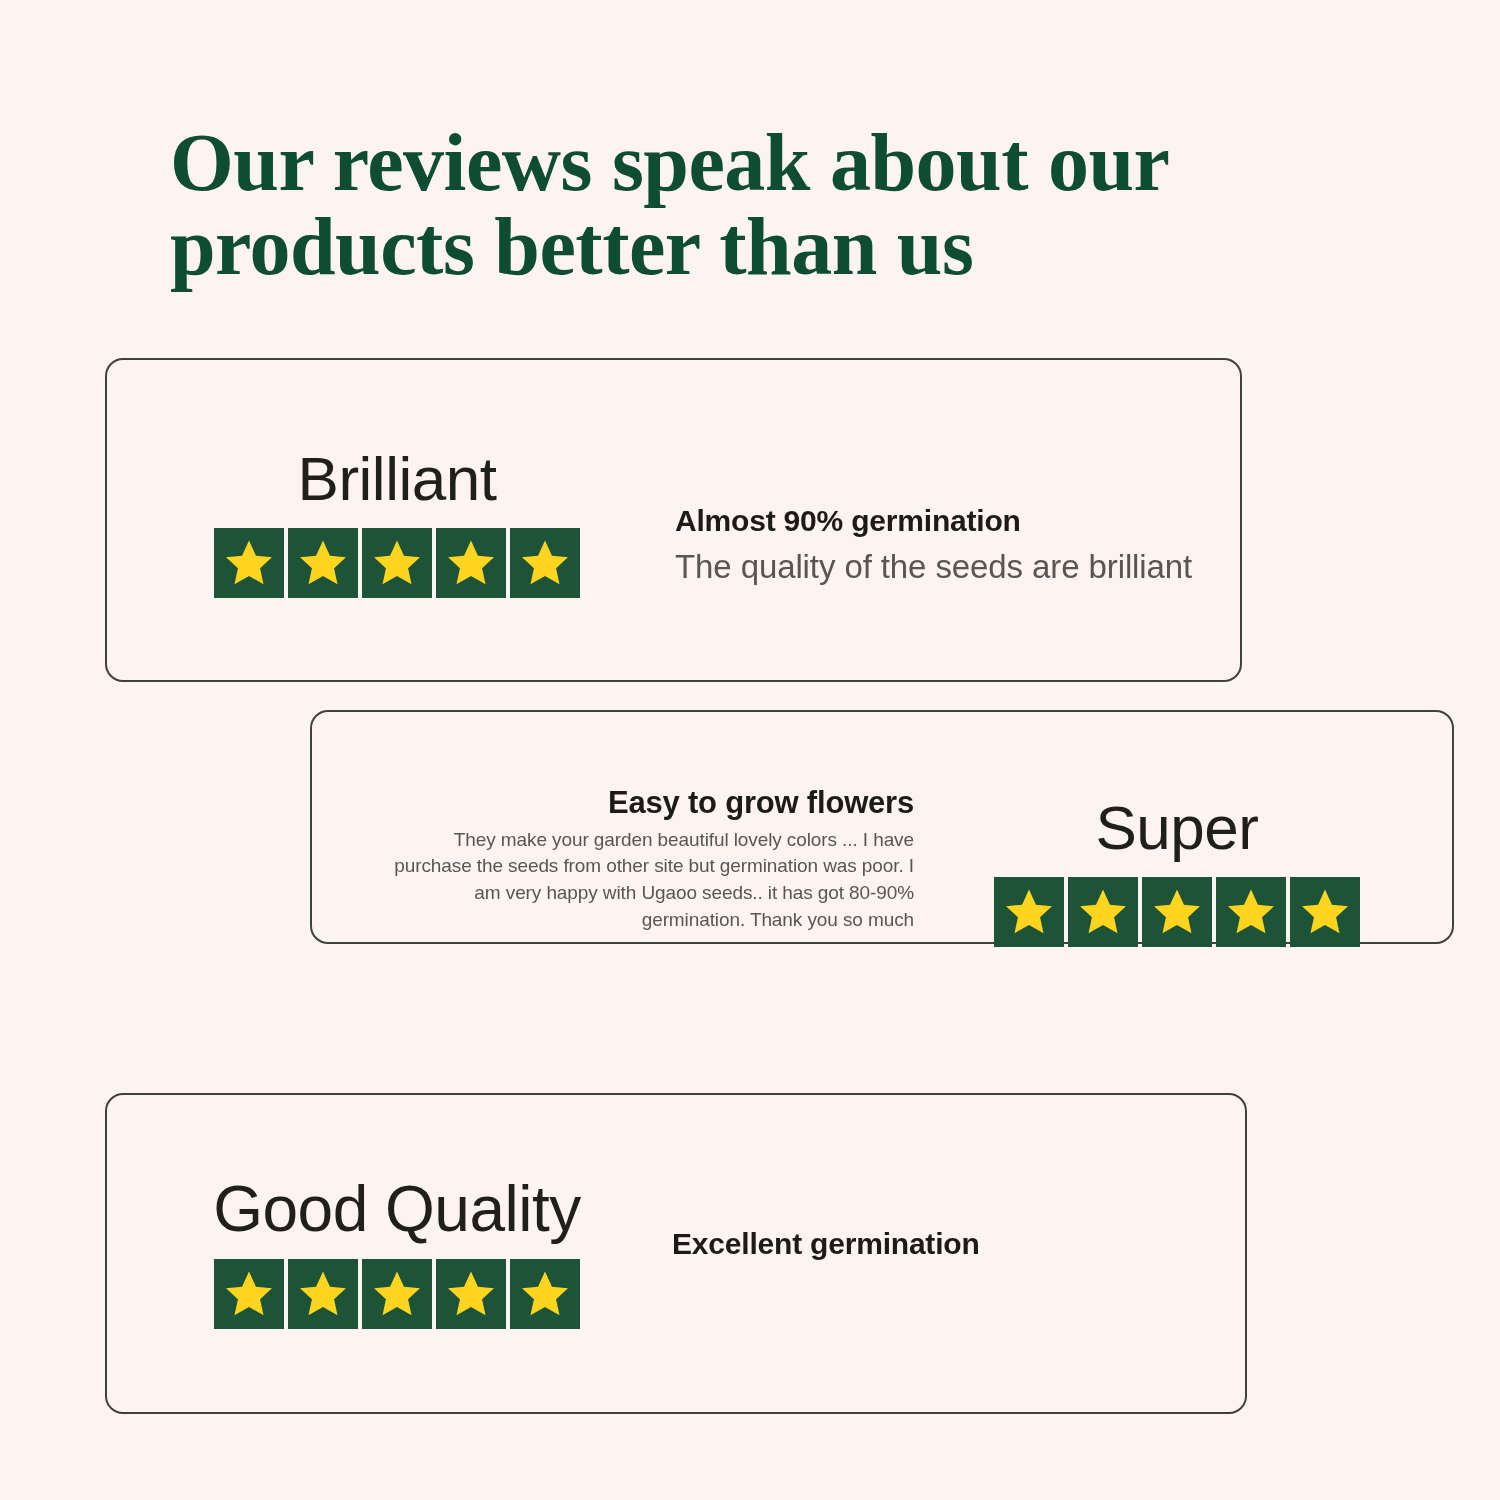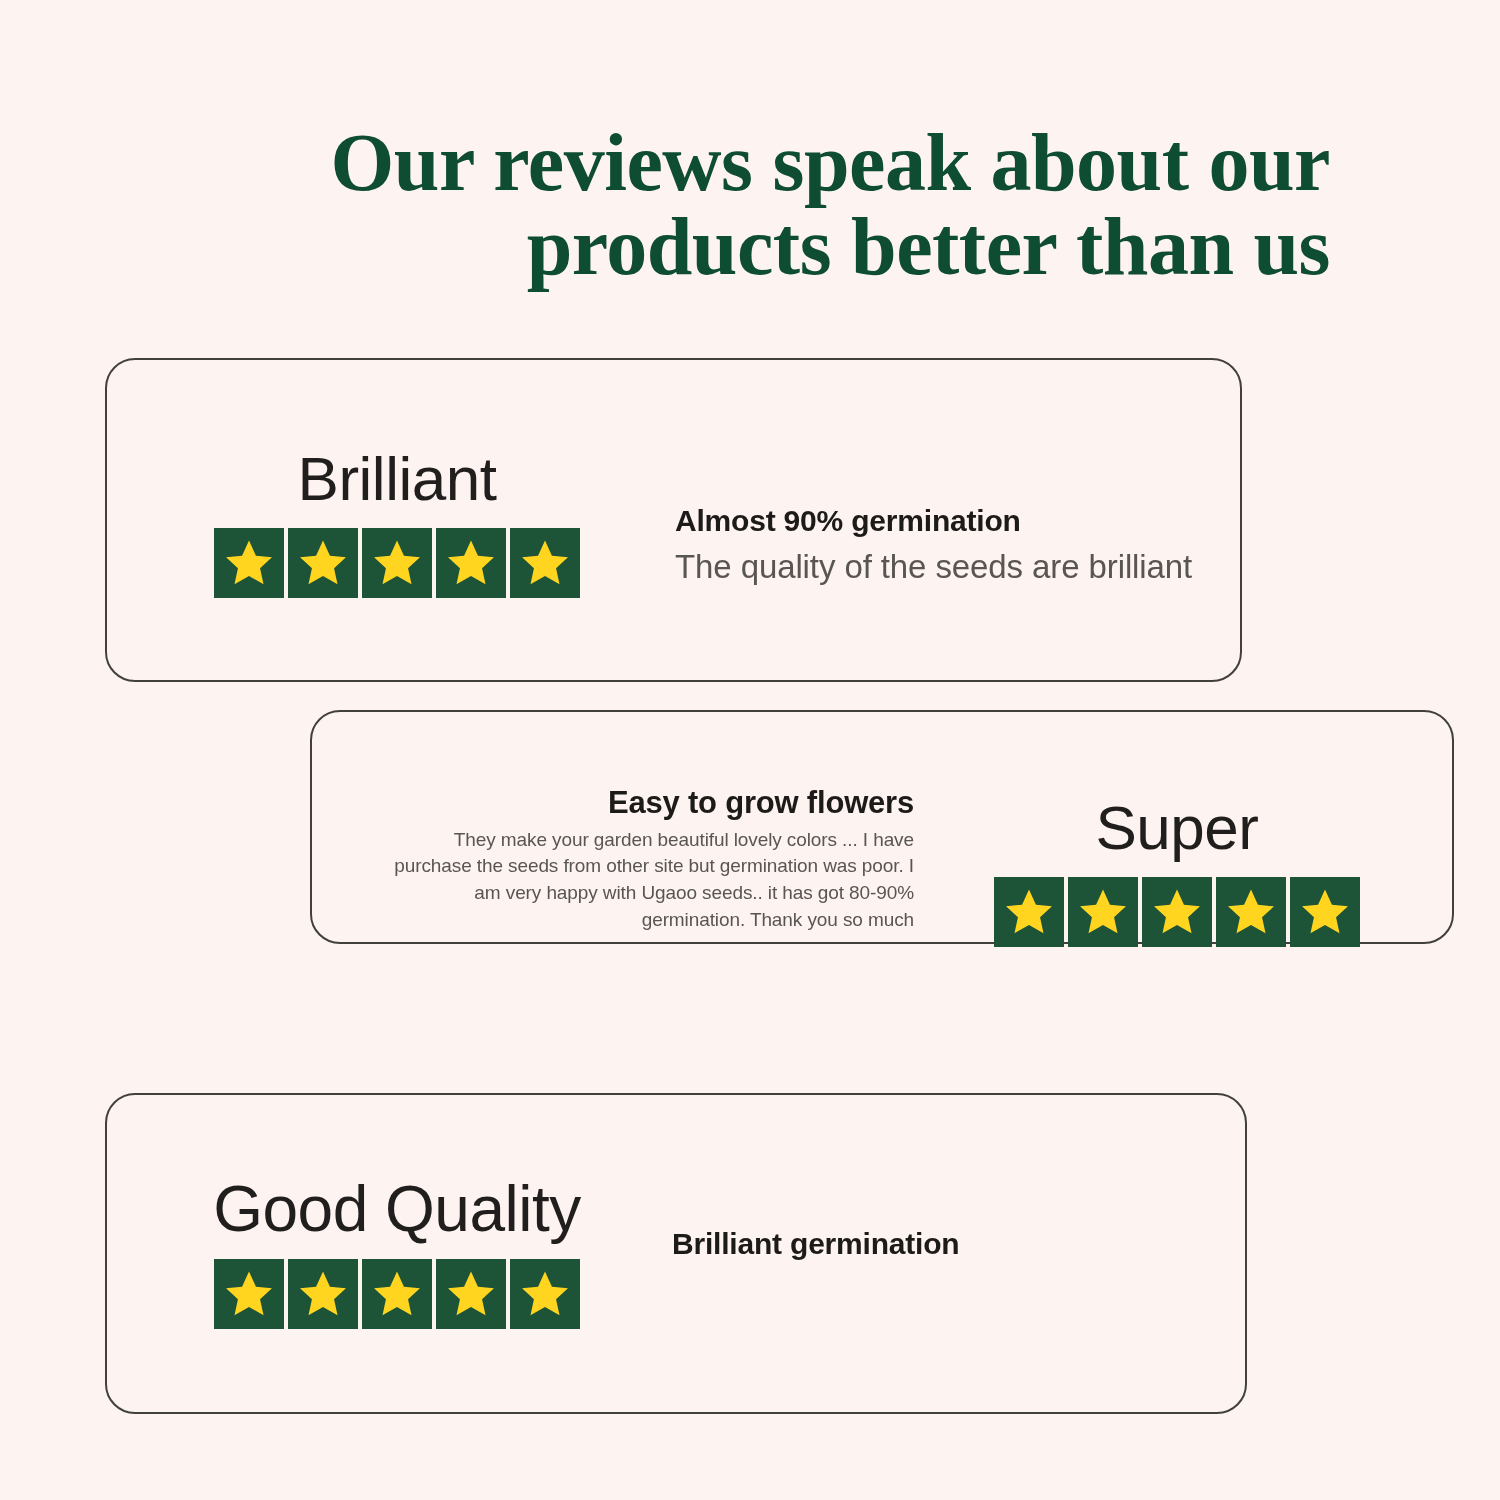--- a/index.html
+++ b/index.html
@@ -15,37 +15,37 @@
     overflow: hidden;
     position: relative;
   }
 
   
   .page-heading {
     position: absolute;
     left: 0;
     top: 66px;
     width: 1500px;
-    text-align: right;
+    text-align: left;
     font-family: "Liberation Serif", serif;
     font-weight: 700;
     font-size: 82px;
     line-height: 1.03;
     letter-spacing: -0.5px;
     color: #0f4d32;
     padding: 0 170px;
     box-sizing: border-box;
   }
 
   
   .review-card {
     position: absolute;
     box-sizing: border-box;
     border: 2px solid #41403c;
-    border-radius: 30px;
+    border-radius: 18px;
     background: #fdf3f0;
   }
   .card-1 { left: 105px;  top: 358px;  width: 1137px; height: 324px; }
   .card-2 { left: 310px;  top: 710px;  width: 1144px; height: 234px; }
   .card-3 { left: 105px;  top: 1093px; width: 1142px; height: 321px; }
 
   .card-inner {
     position: relative;
     width: 100%;
     height: 100%;
@@ -233,17 +233,17 @@
           </span>
         <span class="star-box">
             <svg width="52" height="52" viewBox="0 0 24 24">
               <polygon points="12,1.6 15.2,8.6 22.6,9.4 17.1,14.4 18.7,21.8 12,18 5.3,21.8 6.9,14.4 1.4,9.4 8.8,8.6" fill="#ffd520"></polygon>
             </svg>
           </span>
       </div>
     </div>
 
     <div class="review-text text-3">
-      <div class="review-title">Brilliant germination</div>
+      <div class="review-title">Excellent germination</div>
     </div>
 
   </div>
 </div>
 
 </body></html>

